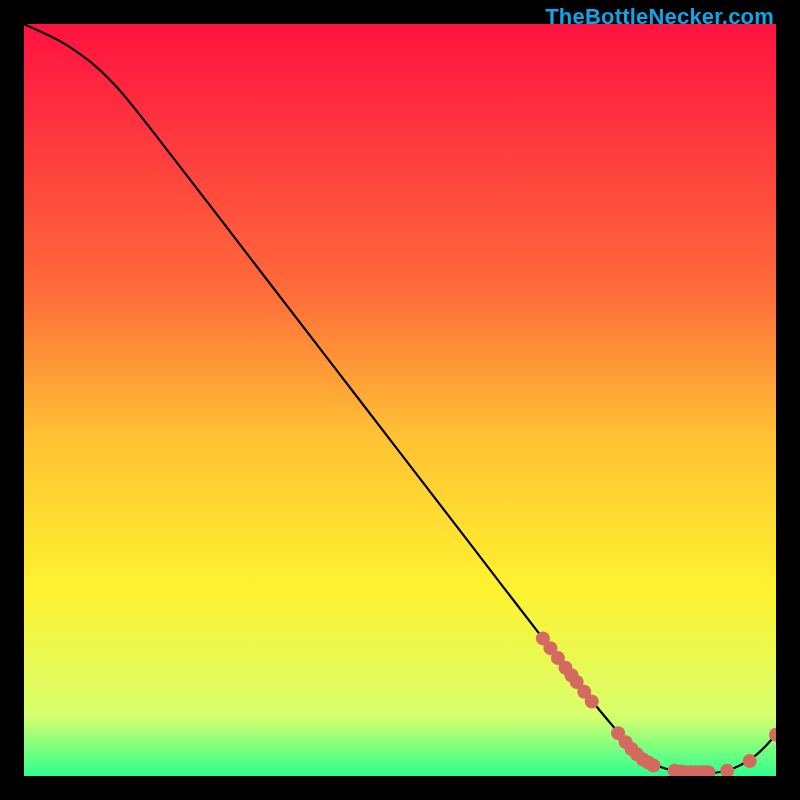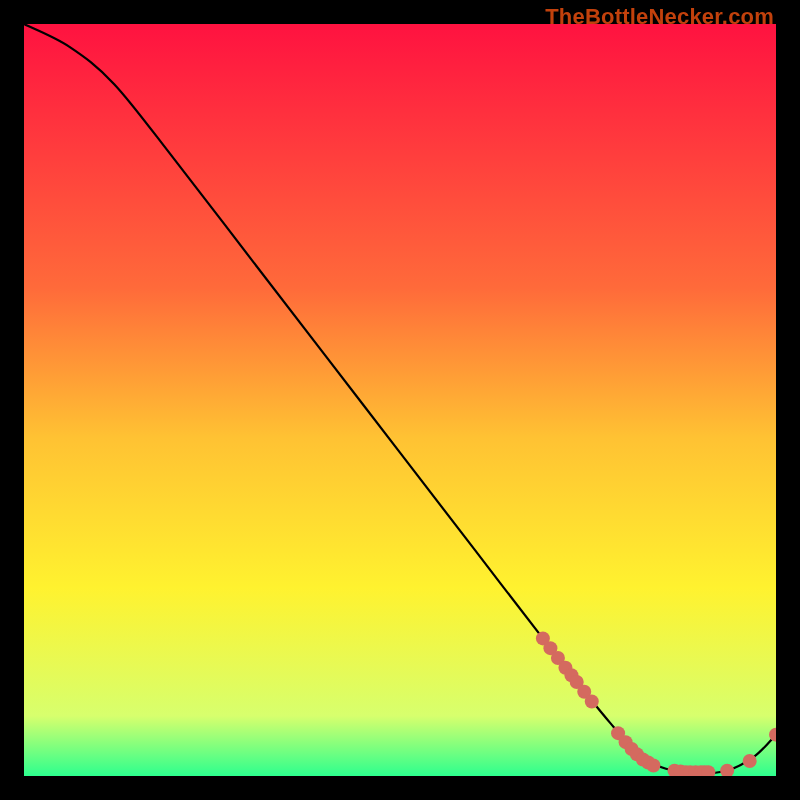--- a/index.html
+++ b/index.html
@@ -13,21 +13,21 @@
     position: absolute;
     left: 24px;
     top: 24px;
     width: 752px;
     height: 752px;
   }
   .attribution {
     position: absolute;
     right: 26px;
     top: 4px;
-    color: #c2410c;
+    color: #0ea5e9;
     font-size: 22px;
     font-weight: 600;
     letter-spacing: 0.2px;
   }
   svg { display: block; }
 </style>
 </head>
 <body>
 
 <div class="frame">

